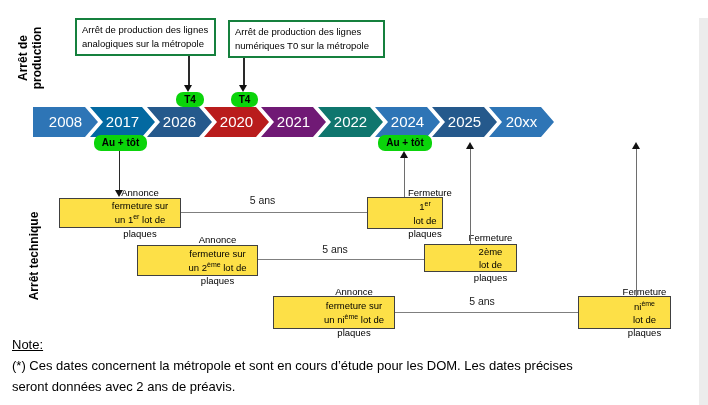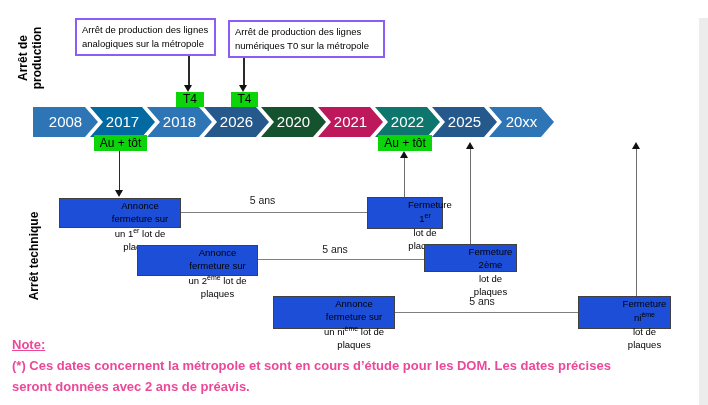--- a/index.html
+++ b/index.html
@@ -16,51 +16,51 @@
   #timeline{position:absolute;left:33px;top:107px;height:30px;display:flex;}
   .chevron{
     height:30px;width:65px;flex:0 0 auto;color:#fff;font-size:15px;
     line-height:30px;text-align:center;
     clip-path:polygon(0 0, calc(100% - 13px) 0, 100% 50%, calc(100% - 13px) 100%, 0 100%, 13px 50%);
   }
   .chevron.first{clip-path:polygon(0 0, calc(100% - 13px) 0, 100% 50%, calc(100% - 13px) 100%, 0 100%);}
   .chevron + .chevron{margin-left:-8px;}
   
   .gmark{
-    position:absolute;font-size:12px;font-weight:normal;text-align:center;
-    color:#000;line-height:15px;height:15px;
+    position:absolute;font-size:10px;font-weight:bold;text-align:center;
+    color:#000;line-height:15px;height:15px;border-radius:7px;
   }
   
   .cbox{
-    position:absolute;border:2px solid #8b5cf6;background:#fff;
+    position:absolute;border:2px solid #15803d;background:#fff;
     font-size:9.5px;line-height:1.45;padding:3px 5px;box-sizing:border-box;
   }
   .pbox{
-    position:absolute;border:1.5px solid #404040;background:#1d4ed8;
+    position:absolute;border:1.5px solid #404040;background:#fde047;
     font-size:9.5px;line-height:1.4;text-align:center;box-sizing:border-box;
-    display:flex;flex-direction:column;justify-content:flex-start;padding-left:40px;
+    display:flex;flex-direction:column;justify-content:center;padding-left:40px;
   }
   .pbox sup, .cbox sup{font-size:7px;}
   
   .vline{position:absolute;width:1.5px;background:#2a2a2a;}
   .vline.gray{background:#6e6e6e;width:1.3px;}
   .hline{position:absolute;height:1.3px;background:#7f7f7f;}
   .arrow-down{
     position:absolute;width:0;height:0;
     border-left:4.5px solid transparent;border-right:4.5px solid transparent;
     border-top:7px solid #111;
   }
   .arrow-up{
     position:absolute;width:0;height:0;
     border-left:4.5px solid transparent;border-right:4.5px solid transparent;
     border-bottom:7px solid #111;
   }
   .duration{position:absolute;font-size:10.5px;text-align:center;color:#1a1a1a;}
   
-  #note{position:absolute;left:12px;top:334px;font-size:13px;line-height:21px;color:#ec4899;font-weight:bold;}
+  #note{position:absolute;left:12px;top:334px;font-size:13px;line-height:21px;color:#000000;}
   #note .note-title{text-decoration:underline;}
   
   #right-strip{position:absolute;left:699px;top:18px;width:9px;height:387px;background:#ececec;}
 </style>
 </head>
 <body>
 
 <div id="stage">
 
   <div class="vlabel" style="left:-18px;top:43px;width:100px;height:30px;">Arrêt de
@@ -80,25 +80,25 @@
   <div class="arrow-down" style="left:184px;top:85px;"></div>
   <div class="vline" style="left:243px;top:58px;height:28px;"></div>
   <div class="arrow-down" style="left:239px;top:85px;"></div>
 
   <div class="gmark mark-green" style="left: 176px; top: 92px; width: 28px; background: rgb(11, 212, 11);">T4</div>
   <div class="gmark mark-green" style="left: 231px; top: 92px; width: 27px; background: rgb(11, 212, 11);">T4</div>
 
   <div id="timeline">
       <div class="chevron first" style="background: rgb(46, 117, 182);">2008</div>
       <div class="chevron" style="background: #0369a1;">2017</div>
-      <div class="chevron" style="background: rgb(46, 117, 182);">2018</div>
       <div class="chevron" style="background: rgb(37, 89, 140);">2026</div>
-      <div class="chevron" style="background: #14532d;">2020</div>
-      <div class="chevron" style="background: #be185d;">2021</div>
+      <div class="chevron" style="background: #b91c1c;">2020</div>
+      <div class="chevron" style="background: #701a75;">2021</div>
       <div class="chevron" style="background: #0f766e;">2022</div>
+      <div class="chevron" style="background: rgb(46, 117, 182);">2024</div>
       <div class="chevron" style="background: rgb(37, 89, 140);">2025</div>
       <div class="chevron" style="background: rgb(46, 117, 182);">20xx</div>
     </div>
 
   <div class="gmark mark-green" style="left: 94px; top: 135px; width: 53px; height: 16px; line-height: 16px; background: rgb(11, 212, 11);">Au + tôt</div>
   <div class="gmark mark-green" style="left: 378px; top: 135px; width: 54px; height: 16px; line-height: 16px; background: rgb(11, 212, 11);">Au + tôt</div>
 
   <div class="vline" style="left:119px;top:151px;height:40px;width:1.2px;"></div>
   <div class="arrow-down" style="left:115px;top:190px;"></div>
 

